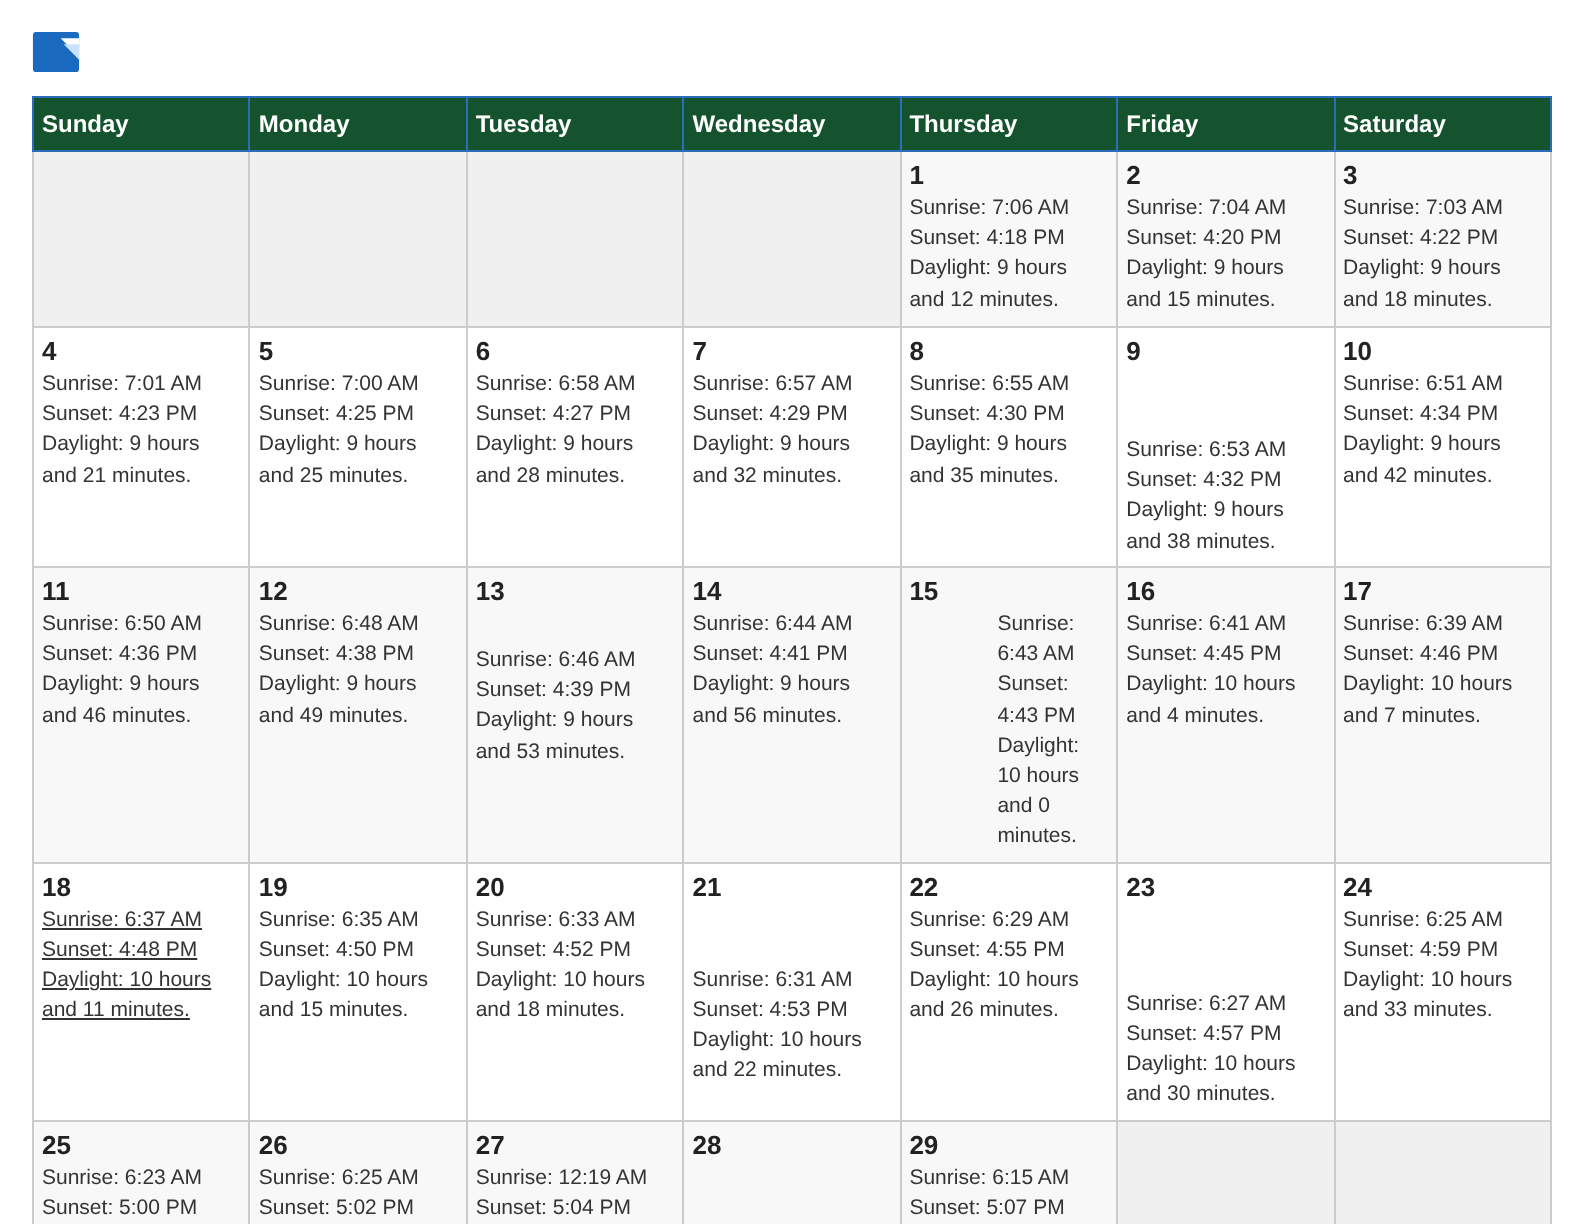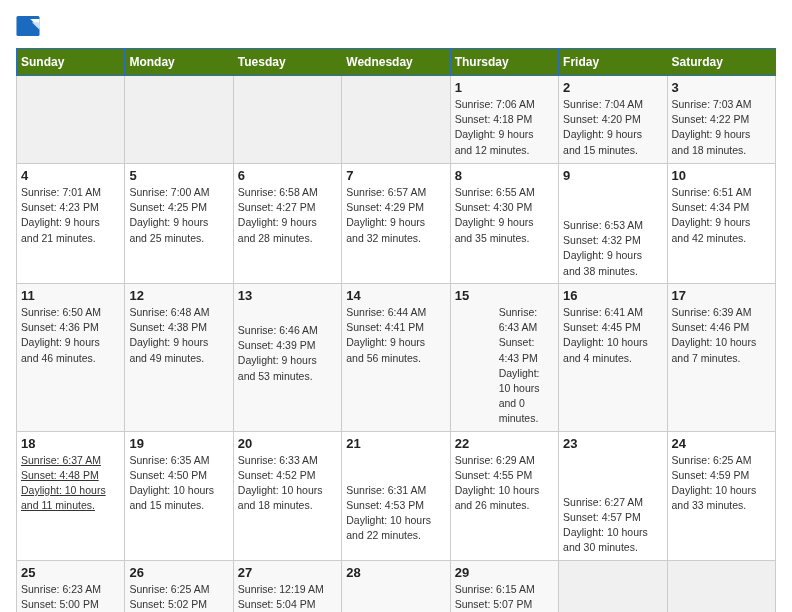--- a/index.html
+++ b/index.html
@@ -36,21 +36,21 @@
     .subtitle {
       font-size: 16px;
       color: #555;
     }
     table {
       width: 100%;
       border-collapse: collapse;
       font-size: 11px;
     }
     thead tr th {
-      background-color: #4d7c0f;
+      background-color: #14532d;
       color: #fff;
       padding: 6px 4px;
       text-align: left;
       font-size: 12px;
       font-weight: bold;
       border: 1px solid #2a6ebb;
     }
     tbody tr td {
       border: 1px solid #ccc;
       vertical-align: top;

